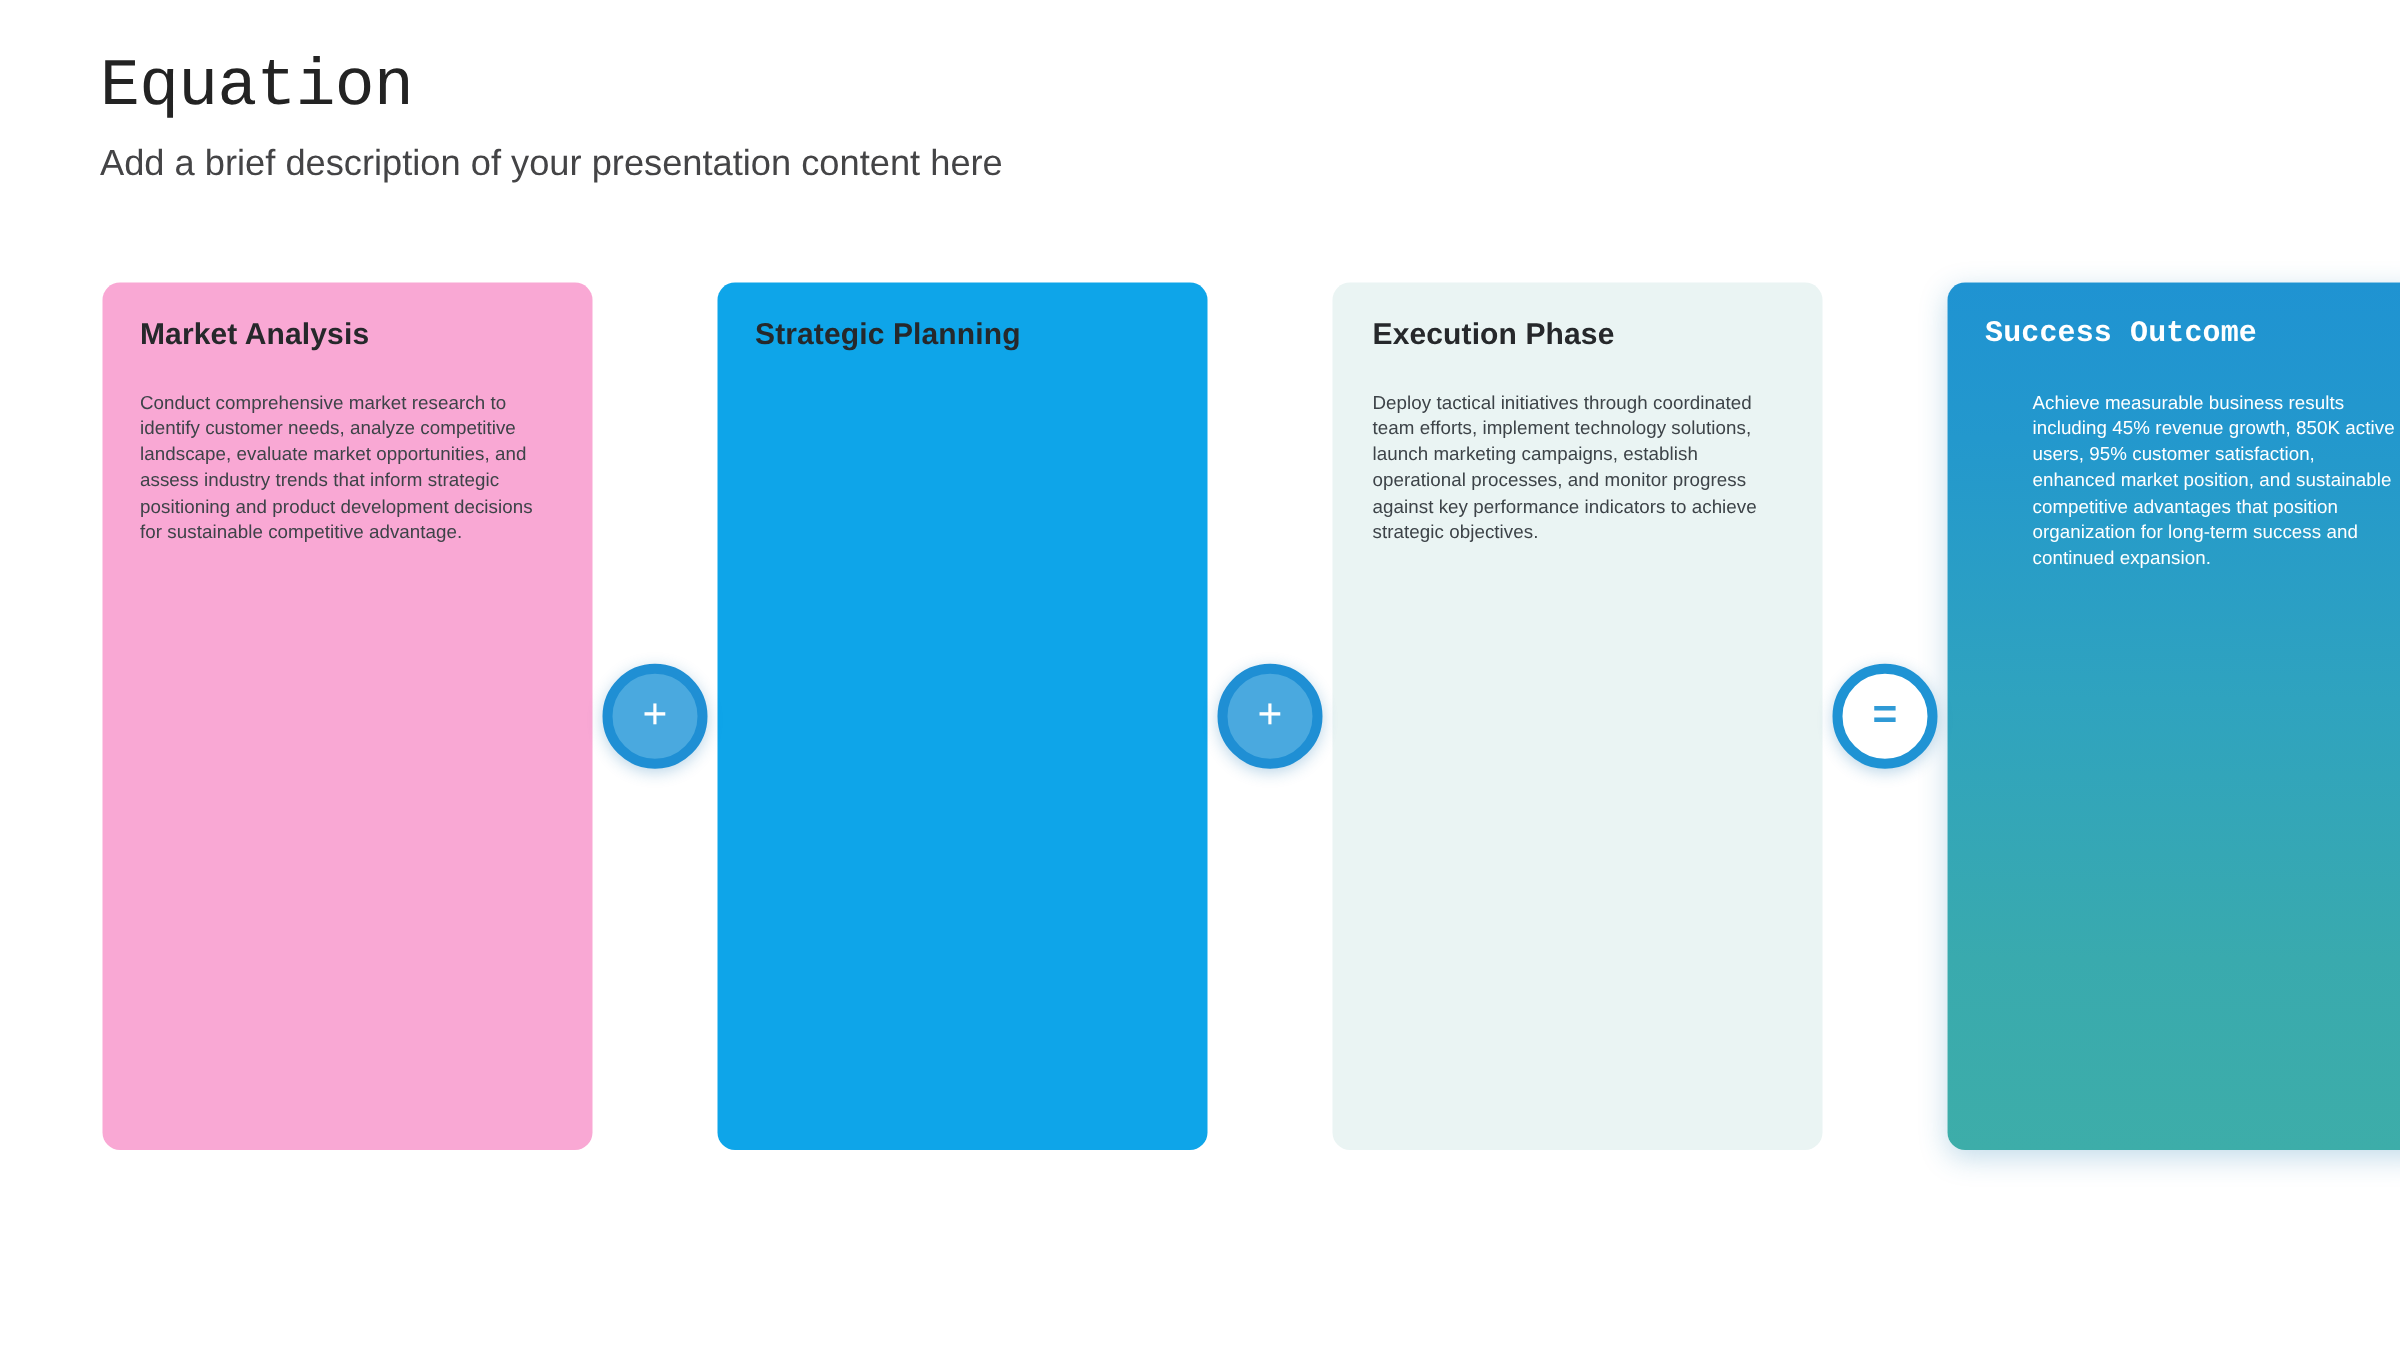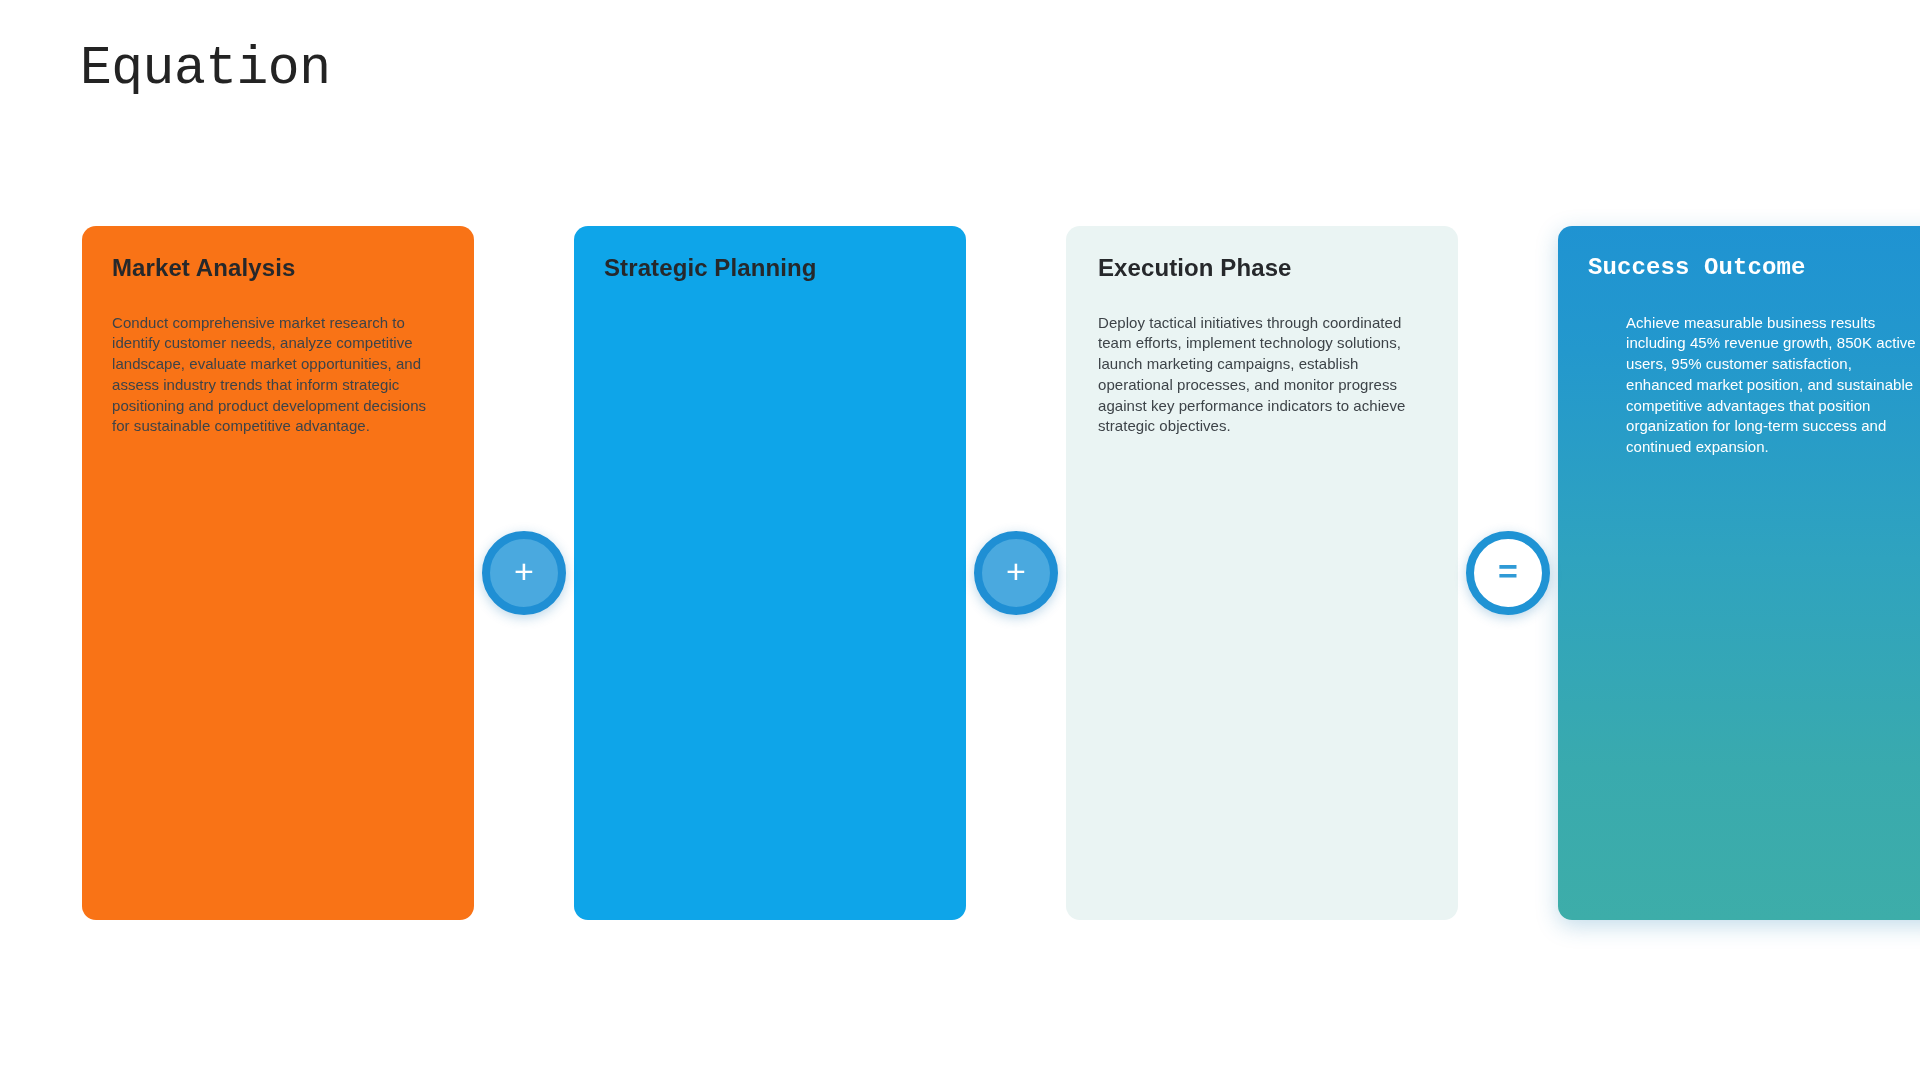--- a/index.html
+++ b/index.html
@@ -54,21 +54,21 @@
   }
 
   .card {
     position: relative;
     width: 392px;
     height: 694px;
     border-radius: 14px;
     padding: 28px 30px 26px 30px;
     flex: 0 0 auto;
   }
-  .card-1 { background: #f97316; }
+  .card-1 { background: #f9a8d4; }
   .card-2 { background: #0ea5e9; }
   .card-3 { background: #eaf4f3; padding-left: 32px; }
   .card-4 {
     background: linear-gradient(180deg, #1f93d2 0%, #2398cd 18%, #2fa3bf 48%, #39aaae 78%, #3dada9 100%);
     box-shadow: 0 6px 22px rgba(40,130,180,0.28);
   }
 
   .card-title {
     font-size: 24px;
     font-weight: 700;
@@ -127,20 +127,21 @@
     transform: translateY(-2px);
   }
 </style>
 </head>
 <body>
 
 <div class="slide">
 
   <div class="header">
     <div class="page-title">Equation</div>
+    <div class="page-subtitle">Add a brief description of your presentation content here</div>
   </div>
 
   <div class="equation-row">
 
     <div class="card card-1">
       <div class="card-title">Market Analysis</div>
       <div class="card-body">Conduct comprehensive market research to identify customer needs, analyze competitive landscape, evaluate market opportunities, and assess industry trends that inform strategic positioning and product development decisions for sustainable competitive advantage.</div>
     </div>
 
     <div class="operator">

